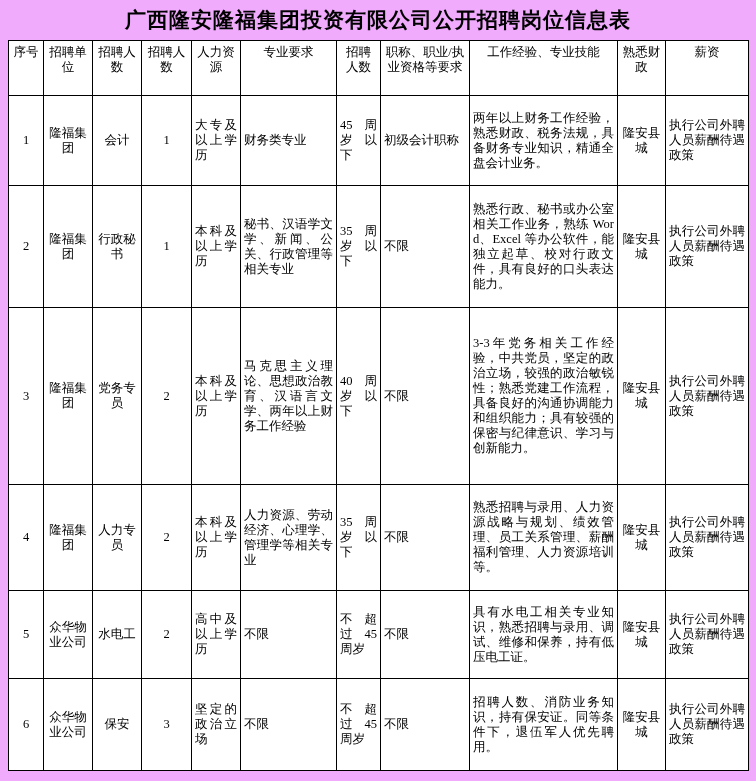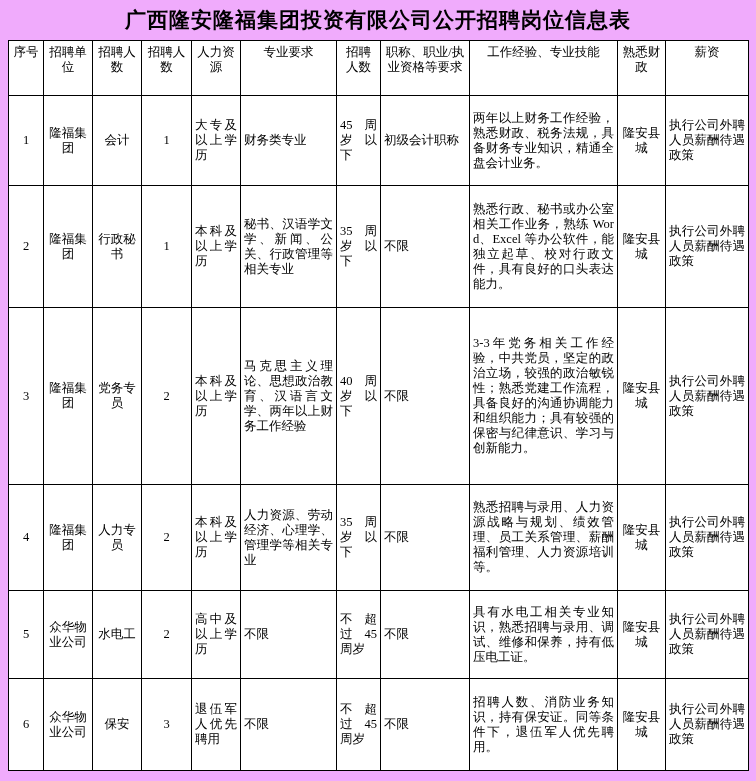--- a/index.html
+++ b/index.html
@@ -166,21 +166,21 @@
         <td class="j">不限</td>
         <td class="j">具有水电工相关专业知识，熟悉招聘与录用、调试、维修和保养，持有低压电工证。</td>
         <td class="c">隆安县城</td>
         <td class="j">执行公司外聘人员薪酬待遇政策</td>
       </tr>
       <tr class="r5">
         <td class="c">6</td>
         <td class="c">众华物业公司</td>
         <td class="c">保安</td>
         <td class="c">3</td>
-        <td class="j">退伍军人优先聘用</td>
+        <td class="j">坚定的政治立场</td>
         <td class="j">不限</td>
         <td class="j">不超过45周岁</td>
         <td class="j">不限</td>
         <td class="j">招聘人数、消防业务知识，持有保安证。同等条件下，退伍军人优先聘用。</td>
         <td class="c">隆安县城</td>
         <td class="j">执行公司外聘人员薪酬待遇政策</td>
       </tr>
     </tbody>
   </table>
 

